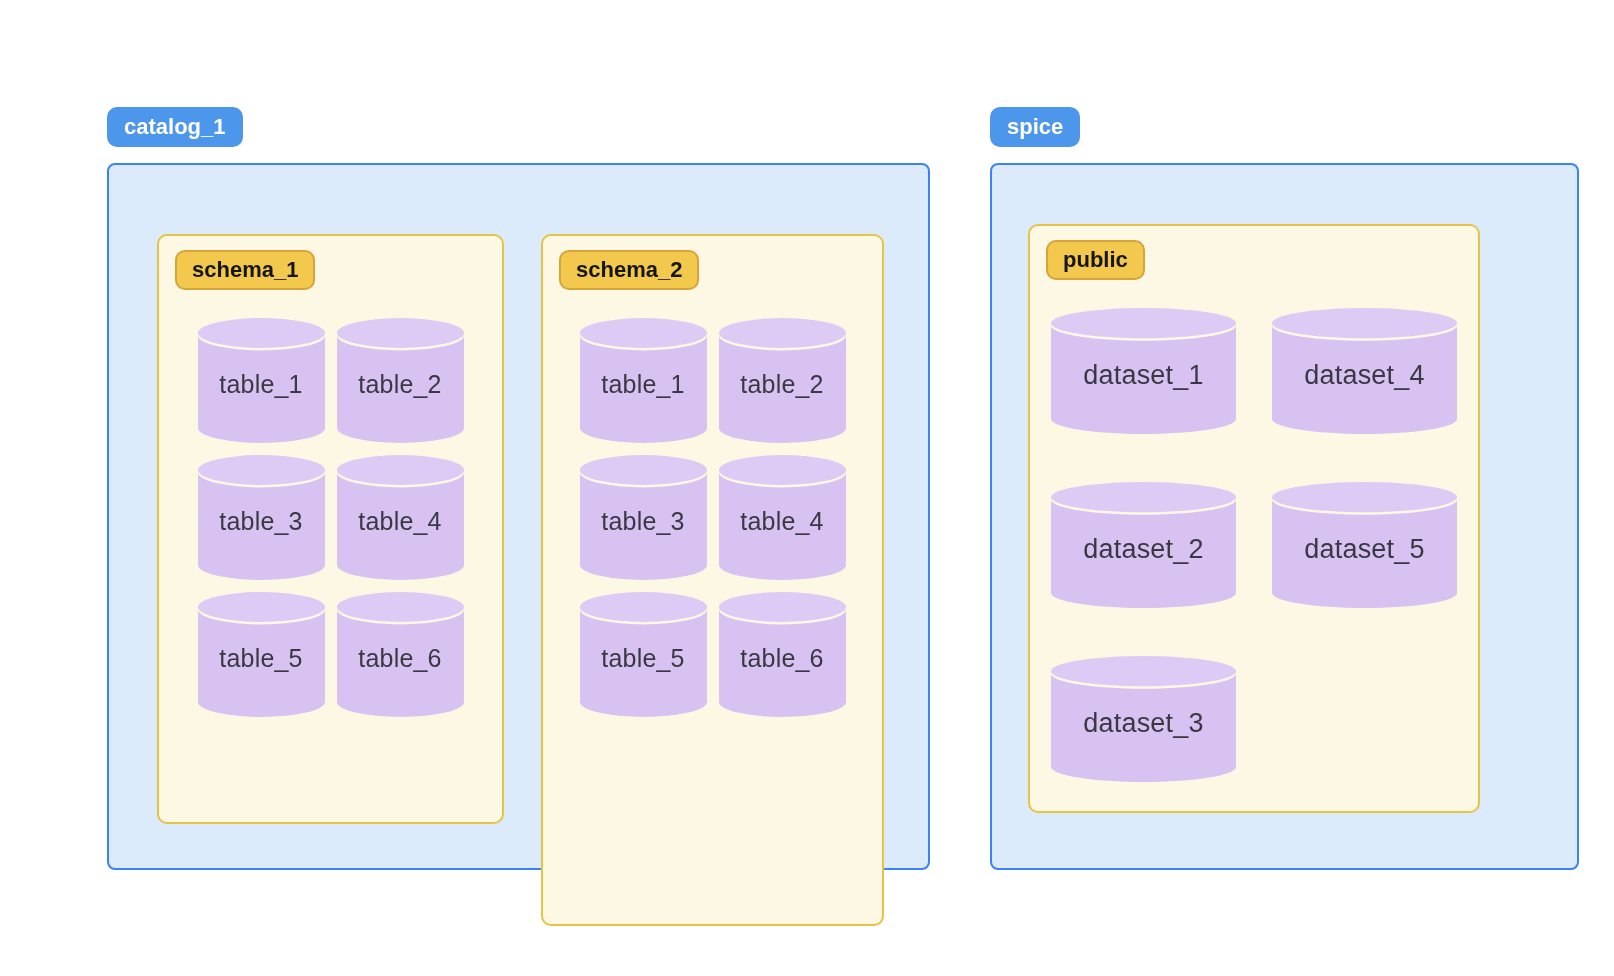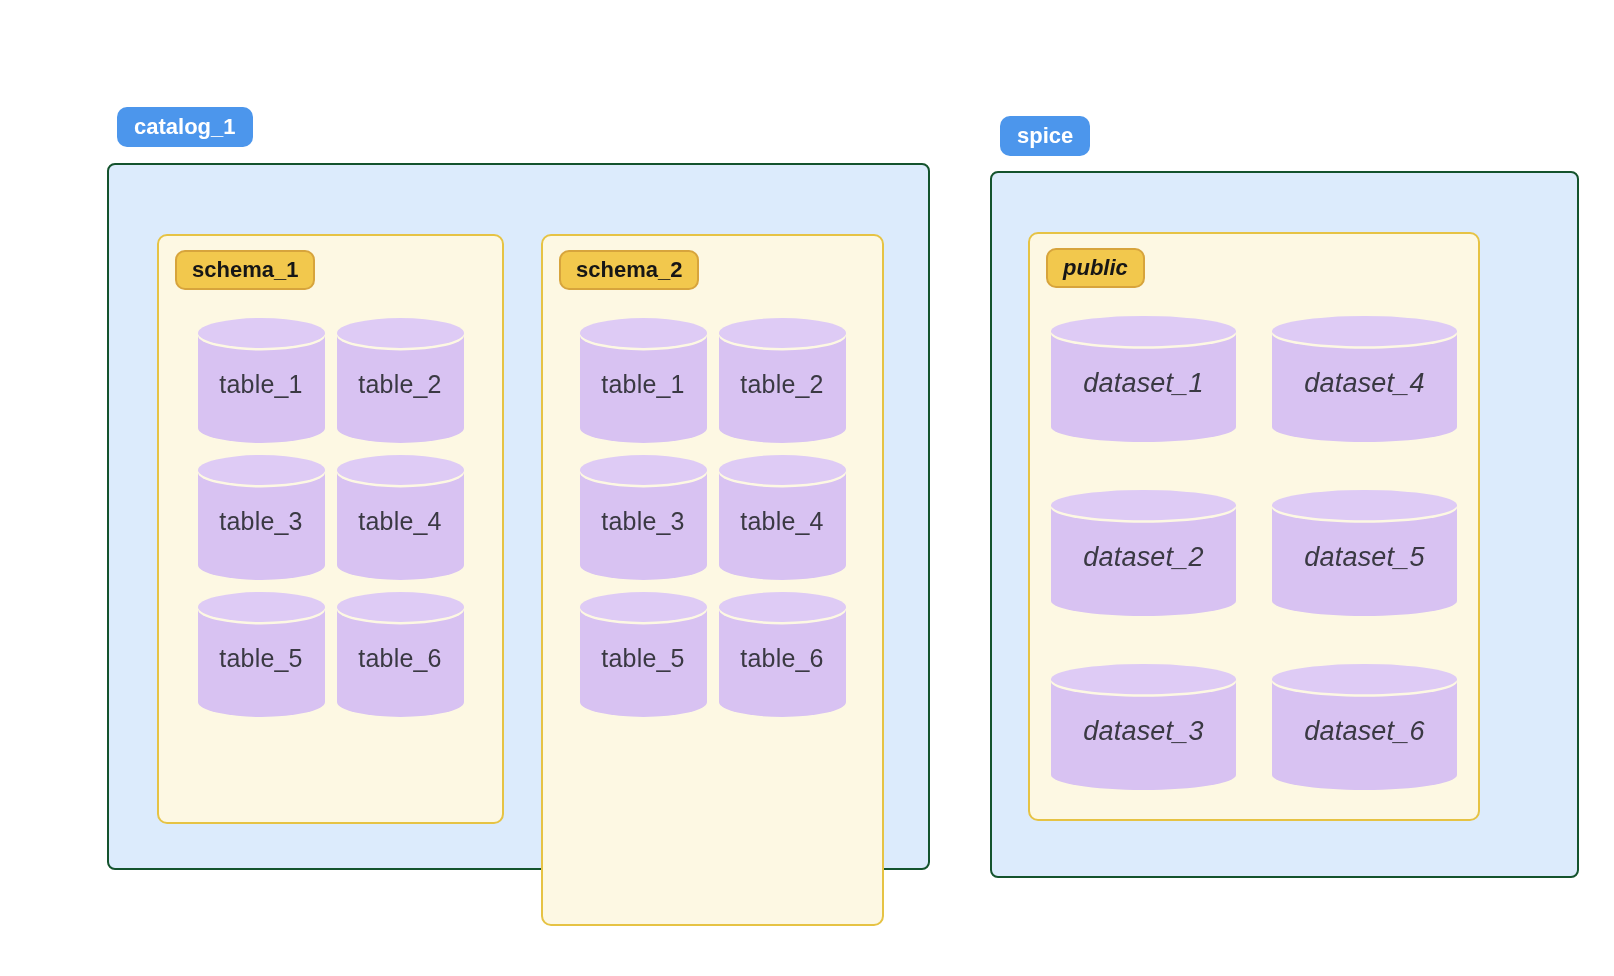--- a/index.html
+++ b/index.html
@@ -28,26 +28,26 @@
     background: #4C96EC;
     color: #ffffff;
     padding: 7px 17px;
   }
   .badge.gold {
     background: #F2C84D;
     color: #161616;
     border: 2px solid #D7A43C;
     padding: 5px 15px;
   }
-  .group-badge { position: absolute; z-index: 3; margin-left: 10px; }
+  .group-badge { position: absolute; z-index: 3; }
   
   .blue-box {
     position: absolute;
     background: #DCEBFC;
-    border: 2px solid #14532d;
+    border: 2px solid #3b82f6;
     border-radius: 8px;
     box-sizing: border-box;
   }
   .schema-box {
     position: absolute;
     background: #FDF8E3;
     border: 2px solid #E6C344;
     border-radius: 10px;
     box-sizing: border-box;
   }
@@ -195,23 +195,23 @@
         <div class="cyl">
           <svg viewBox="0 0 127 125" preserveAspectRatio="none">
               <use href="#cyl-shape" xlink:href="#cyl-shape"></use>
             </svg>
           <span class="cyl-label">table_6</span>
         </div>
       </div>
     </div>
   </div>
 
-  <div class="group-badge badge blue" style="left:990px; top:116px;">spice</div>
-
-  <div class="blue-box" style="left:990px; top:171px; width:589px; height:707px;font-style:italic;">
+  <div class="group-badge badge blue" style="left:990px; top:107px;">spice</div>
+
+  <div class="blue-box" style="left:990px; top:163px; width:589px; height:707px;">
 
     <div class="schema-box" style="left:36px; top:59px; width:452px; height:589px;">
       <div class="badge gold schema-badge">public</div>
       <div class="grid datasets">
         <div class="cyl wide">
           <svg viewBox="0 0 127 125" preserveAspectRatio="none">
               <use href="#cyl-shape" xlink:href="#cyl-shape"></use>
             </svg>
           <span class="cyl-label">dataset_1</span>
         </div>
@@ -232,23 +232,17 @@
               <use href="#cyl-shape" xlink:href="#cyl-shape"></use>
             </svg>
           <span class="cyl-label">dataset_4</span>
         </div>
         <div class="cyl wide">
           <svg viewBox="0 0 127 125" preserveAspectRatio="none">
               <use href="#cyl-shape" xlink:href="#cyl-shape"></use>
             </svg>
           <span class="cyl-label">dataset_5</span>
         </div>
-        <div class="cyl wide">
-          <svg viewBox="0 0 127 125" preserveAspectRatio="none">
-              <use href="#cyl-shape" xlink:href="#cyl-shape"></use>
-            </svg>
-          <span class="cyl-label">dataset_6</span>
-        </div>
       </div>
     </div>
   </div>
 
 </div>
 
 </body></html>

